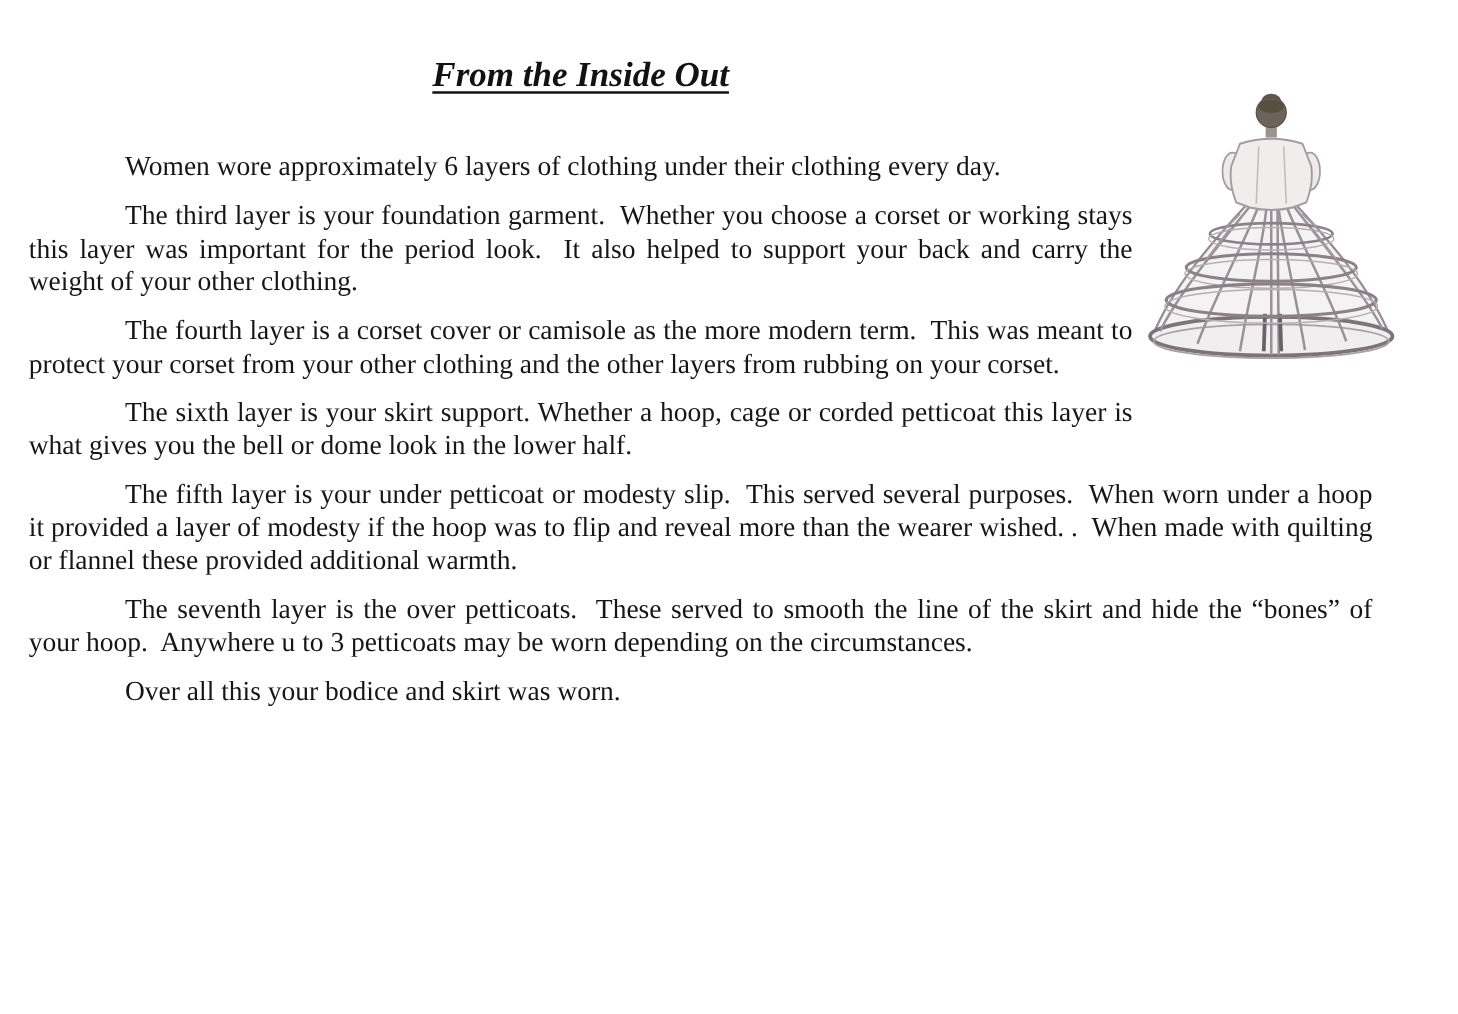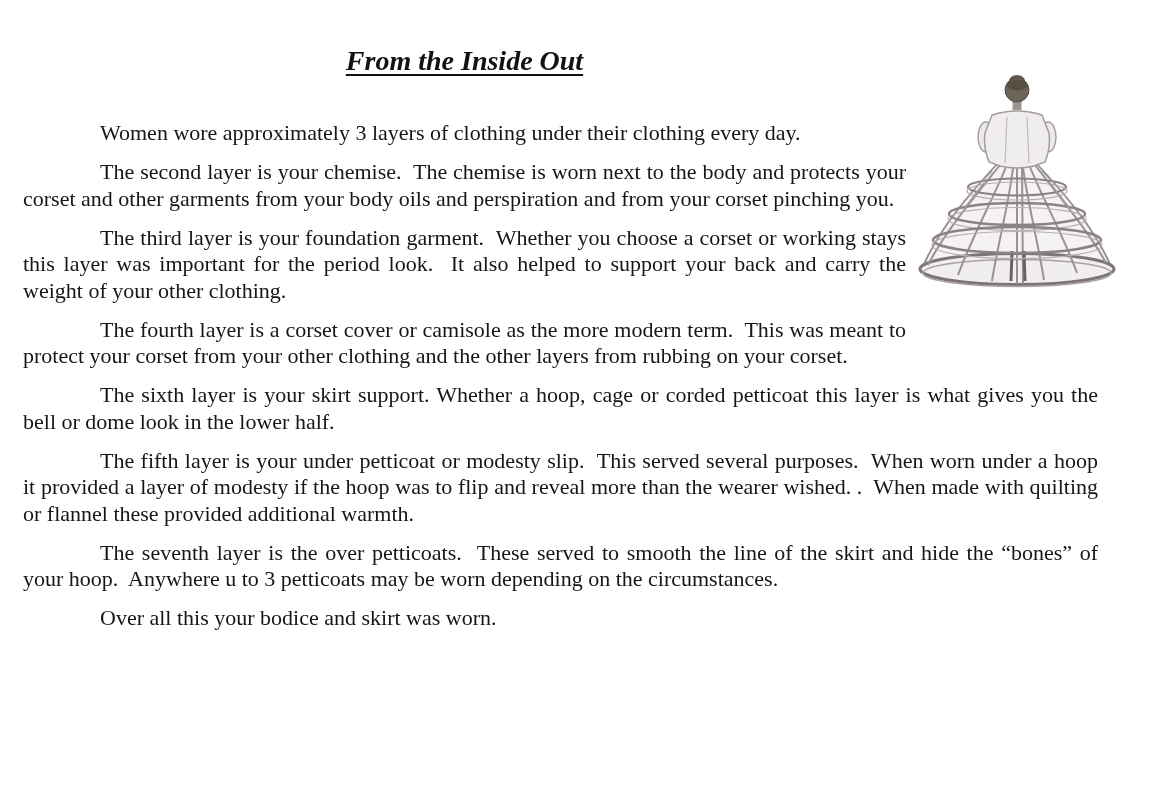--- a/index.html
+++ b/index.html
@@ -108,22 +108,21 @@
 
       <ellipse cx="103" cy="8" rx="8" ry="6" fill="#5f584e"></ellipse>
       <ellipse cx="103" cy="17" rx="12" ry="12" fill="#6c6459" stroke="#575046" stroke-width="1"></ellipse>
       <ellipse cx="103" cy="12" rx="10" ry="5.5" fill="#55503f"></ellipse>
     </svg>
   </figure>
 
   <h1 class="doc-title"><span>From the Inside Out</span></h1>
 
   <div class="doc-body">
-    <p>Women wore approximately 3 layers of clothing under their clothing every day.</p>
-    <p>The second layer is your chemise.  The chemise is worn next to the body and protects your corset and other garments from your body oils and perspiration and from your corset pinching you.</p>
+    <p>Women wore approximately 6 layers of clothing under their clothing every day.</p>
     <p>The third layer is your foundation garment.  Whether you choose a corset or working stays this layer was important for the period look.  It also helped to support your back and carry the weight of your other clothing.</p>
     <p>The fourth layer is a corset cover or camisole as the more modern term.  This was meant to pro­tect your corset from your other clothing and the other layers from rubbing on your corset.</p>
     <p>The sixth layer is your skirt support. Whether a hoop, cage or corded petticoat this layer is what gives you the bell or dome look in the lower half.</p>
     <p>The fifth layer is your under petticoat or modesty slip.  This served several purposes.  When worn under a hoop it provided a layer of modesty if the hoop was to flip and reveal more than the wearer wished. .  When made with quilting or flannel these provided additional warmth.</p>
     <p>The seventh layer is the over petticoats.  These served to smooth the line of the skirt and hide the “bones” of your hoop.  Anywhere u to 3 petticoats may be worn depending on the circumstances.</p>
     <p>Over all this your bodice and skirt was worn.</p>
   </div>
 
 </div>
 

